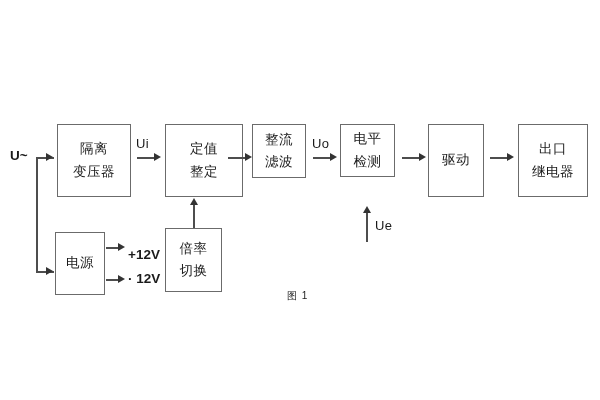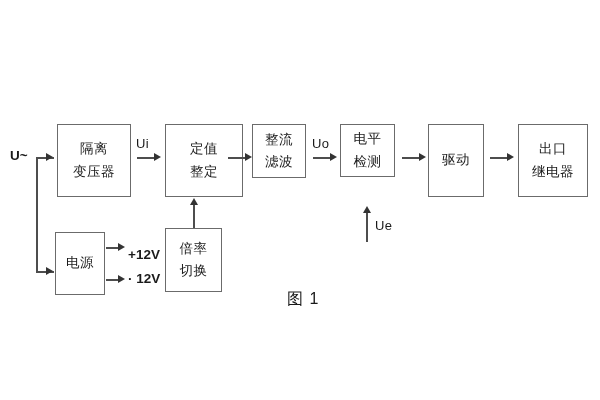--- a/index.html
+++ b/index.html
@@ -57,21 +57,21 @@
     position: absolute;
     width: 0;
     height: 0;
     border-left: 4.2px solid transparent;
     border-right: 4.2px solid transparent;
     border-bottom: 7.5px solid #333333;
   }
   .caption {
     position: absolute;
     color: #1a1a1a;
-    font-size: 16px;
+    font-size: 10px;
     letter-spacing: 1px;
     white-space: nowrap;
   }
   .pin-label {
     position: absolute;
     color: #1a1a1a;
     font-size: 13.5px;
     font-weight: 600;
     white-space: nowrap;
   }

